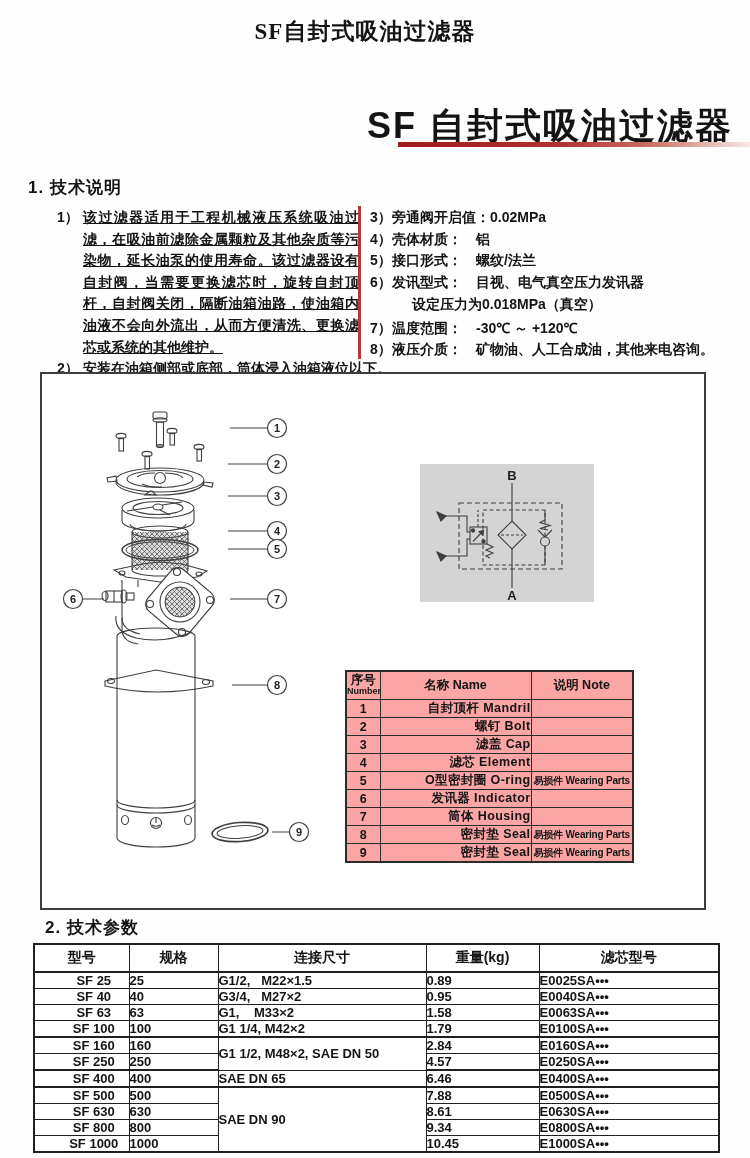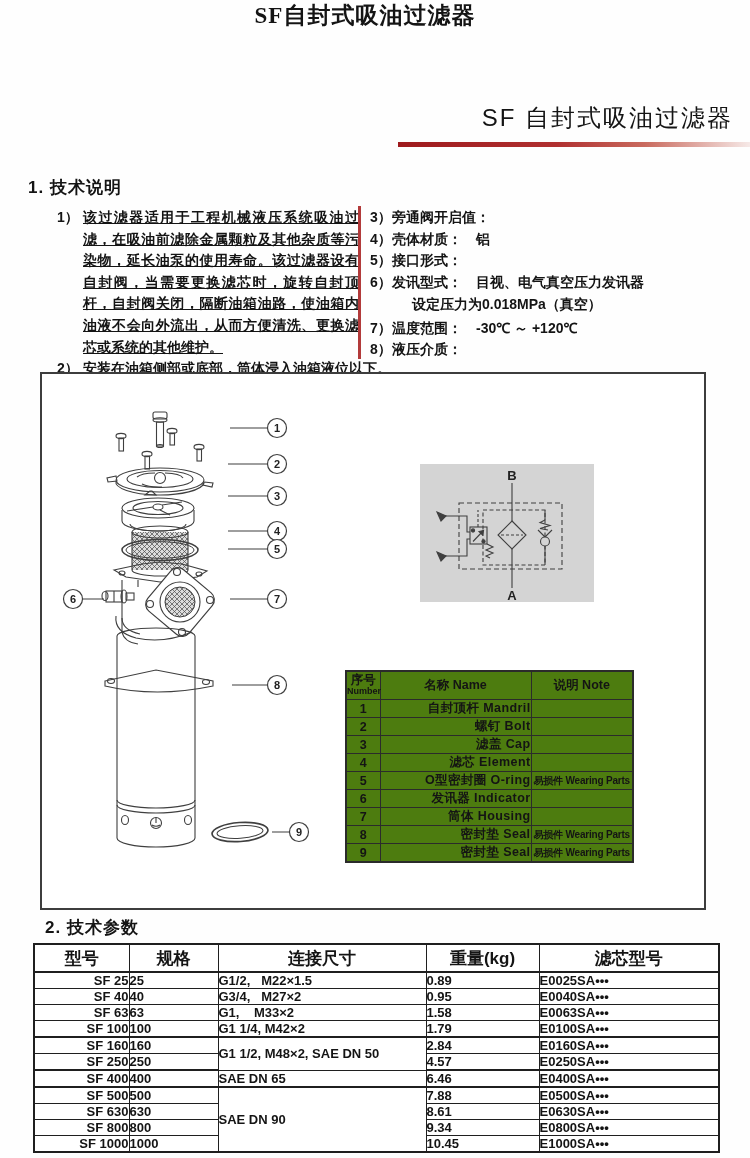--- a/index.html
+++ b/index.html
@@ -1,26 +1,26 @@
 <!DOCTYPE html>
 <html><head>
 <meta charset="utf-8">
 <style>
   html,body{margin:0;padding:0;}
   body{
     width:750px;height:1158px;position:relative;background:#fefefe;
     font-family:"Liberation Sans",sans-serif;color:#141414;overflow:hidden;
   }
   .doc-title{
-    position:absolute;top:0;left:0;right:20px;text-align:center;
+    position:absolute;top:16px;left:0;right:20px;text-align:center;
     font-family:"Liberation Serif",serif;font-weight:700;font-size:23px;letter-spacing:1px;
   }
   .banner-title{
     position:absolute;top:102px;right:17px;
-    font-size:24px;font-weight:400;letter-spacing:2px;
+    font-size:36px;font-weight:700;letter-spacing:2px;
   }
   .banner-line{
     position:absolute;top:142px;left:398px;right:0;height:5px;
     background:linear-gradient(to right,#9e1a1d 0%,#b03030 45%,#c96a5e 70%,#f6e9e7 100%);
   }
   .sec-heading{position:absolute;font-size:17px;font-weight:700;letter-spacing:1px;}
   #sec1-heading{top:176px;left:28px;}
   #sec2-heading{top:916px;left:45px;}
 
   
@@ -43,43 +43,43 @@
     position:absolute;left:40px;top:372px;width:662px;height:534px;
     border:2px solid #3d3d3d;background:#fff;
   }
   .fig-svg{position:absolute;left:0;top:0;}
   .circuit{position:absolute;left:378px;top:90px;width:174px;height:138px;background:#d4d4d4;}
 
   
   table{border-collapse:collapse;}
   .parts-table{
     position:absolute;left:303px;top:296px;width:287px;
-    font-size:12.5px;font-weight:700;table-layout:fixed;background:#4d7c0f;
+    font-size:12.5px;font-weight:700;table-layout:fixed;background:#fca5a5;
   }
   .parts-table th,.parts-table td{border:1px solid #2b2b2b;padding:0;}
   .parts-table{border:2px solid #2b2b2b;}
   .parts-table th{height:27px;font-size:12.5px;line-height:1.05;}
   .parts-table th .sub{font-size:9px;font-weight:700;}
   .parts-table td{height:17px;text-align:center;}
   .parts-table td.pname{text-align:right;padding-left:19px;letter-spacing:0.4px;}
   .parts-table td.pnote{font-size:10px;white-space:nowrap;letter-spacing:-0.2px;}
   .col-pnum{width:34px;}
   .col-pname{width:151px;}
   .col-pnote{width:102px;}
 
   
   .params-table{
     position:absolute;left:33px;top:943px;width:685px;
     font-size:13px;font-weight:700;table-layout:fixed;background:#fff;
   }
   .params-table{border:2px solid #1f1f1f;}
   .params-table th,.params-table td{border:1px solid #1f1f1f;padding:0;}
-  .params-table th{height:26px;font-size:17px;border-bottom:2px solid #1f1f1f;}
+  .params-table th{height:26px;font-size:14px;border-bottom:2px solid #1f1f1f;}
   .params-table td{height:15px;text-align:left;line-height:1;}
-  .params-table td.model{text-align:right;padding-left:24px;white-space:pre;}
+  .params-table td.model{text-align:center;padding-left:24px;white-space:pre;}
   .params-table td.conn{white-space:pre;}
   .params-table tr.group-end td{border-bottom:2px solid #1f1f1f;}
   .col-model{width:95px;}
   .col-spec{width:89px;}
   .col-conn{width:208px;}
   .col-weight{width:113px;}
   .col-elem{width:180px;}
 
   .ln{stroke:#3f3f3f;stroke-width:1.1;fill:none;}
   .callout-circle{stroke:#3f3f3f;stroke-width:1.2;fill:#fff;}
@@ -103,45 +103,48 @@
     <div class="desc-item">
       <span class="num">2）</span>
       <span class="txt nowrap">安装在油箱侧部或底部，筒体浸入油箱液位以下。</span>
     </div>
   </div>
 <div class="desc-divider"></div>
 <div class="desc-right">
     <div class="spec-item">
       <span class="num">3）</span>
       <span class="lbl">旁通阀开启值：</span>
+      <span class="val">0.02MPa</span>
     </div>
     <div class="spec-item">
       <span class="num">4）</span>
       <span class="lbl">壳体材质：</span>
       <span class="val">铝</span>
     </div>
     <div class="spec-item">
       <span class="num">5）</span>
       <span class="lbl">接口形式：</span>
+      <span class="val">螺纹/法兰</span>
     </div>
     <div class="spec-item">
       <span class="num">6）</span>
       <span class="lbl">发讯型式：</span>
       <span class="val">目视、电气真空压力发讯器</span>
     </div>
     <div class="spec-cont">设定压力为0.018MPa（真空）</div>
     <div class="spec-gap"></div>
     <div class="spec-item">
       <span class="num">7）</span>
       <span class="lbl">温度范围：</span>
       <span class="val">-30℃ ～ +120℃</span>
     </div>
     <div class="spec-item">
       <span class="num">8）</span>
       <span class="lbl">液压介质：</span>
+      <span class="val">矿物油、人工合成油，其他来电咨询。</span>
     </div>
   </div>
 
 <div class="fig-box">
 
   <svg class="fig-svg" width="662" height="534" viewBox="0 0 662 534">
     <defs>
       <pattern id="xh" width="5" height="5" patternUnits="userSpaceOnUse">
         <rect width="5" height="5" fill="#dcdcdc"></rect>
         <path d="M0,5 L5,0 M0,0 L5,5" stroke="#4a4a4a" stroke-width="0.7"></path>

